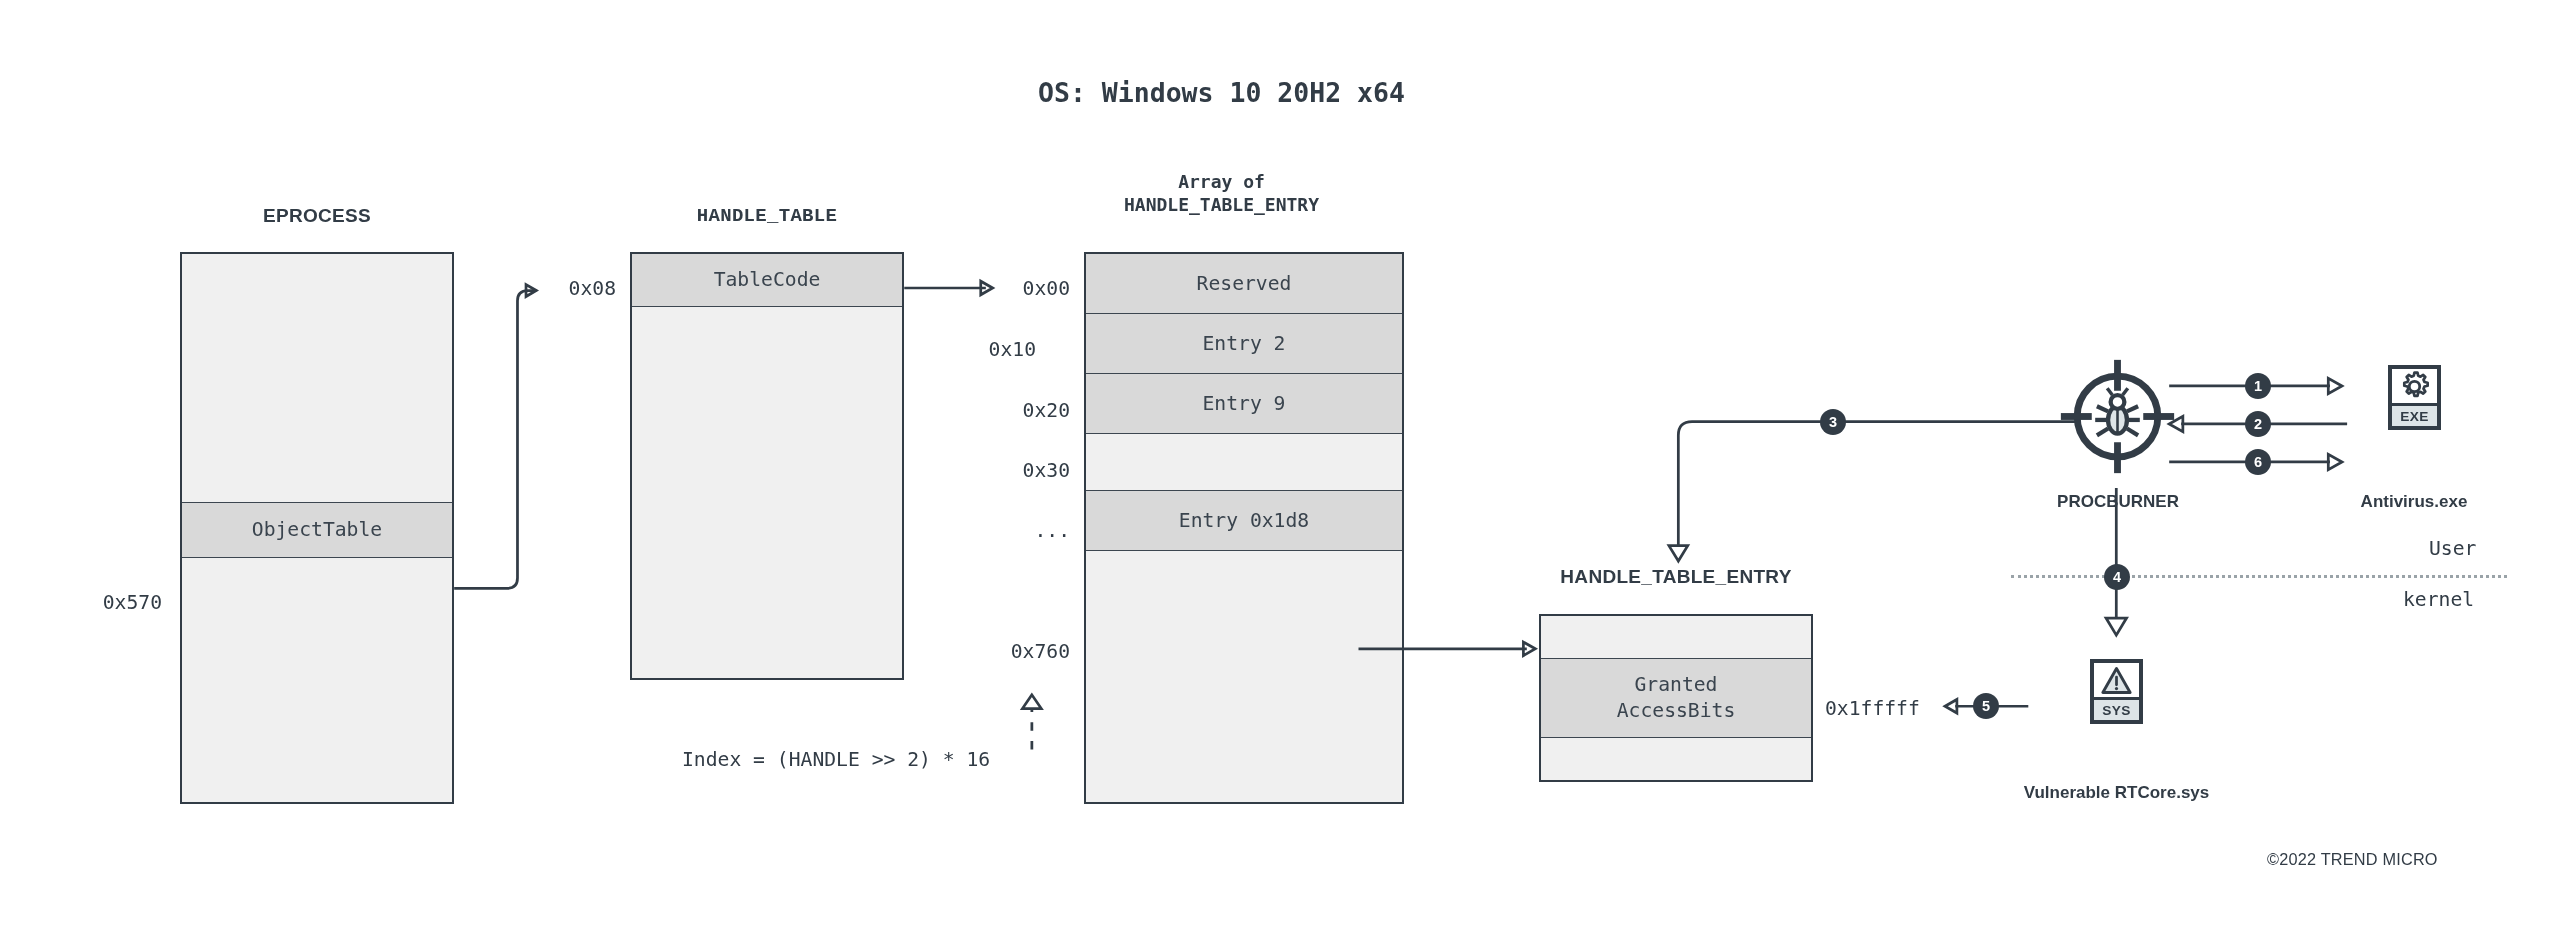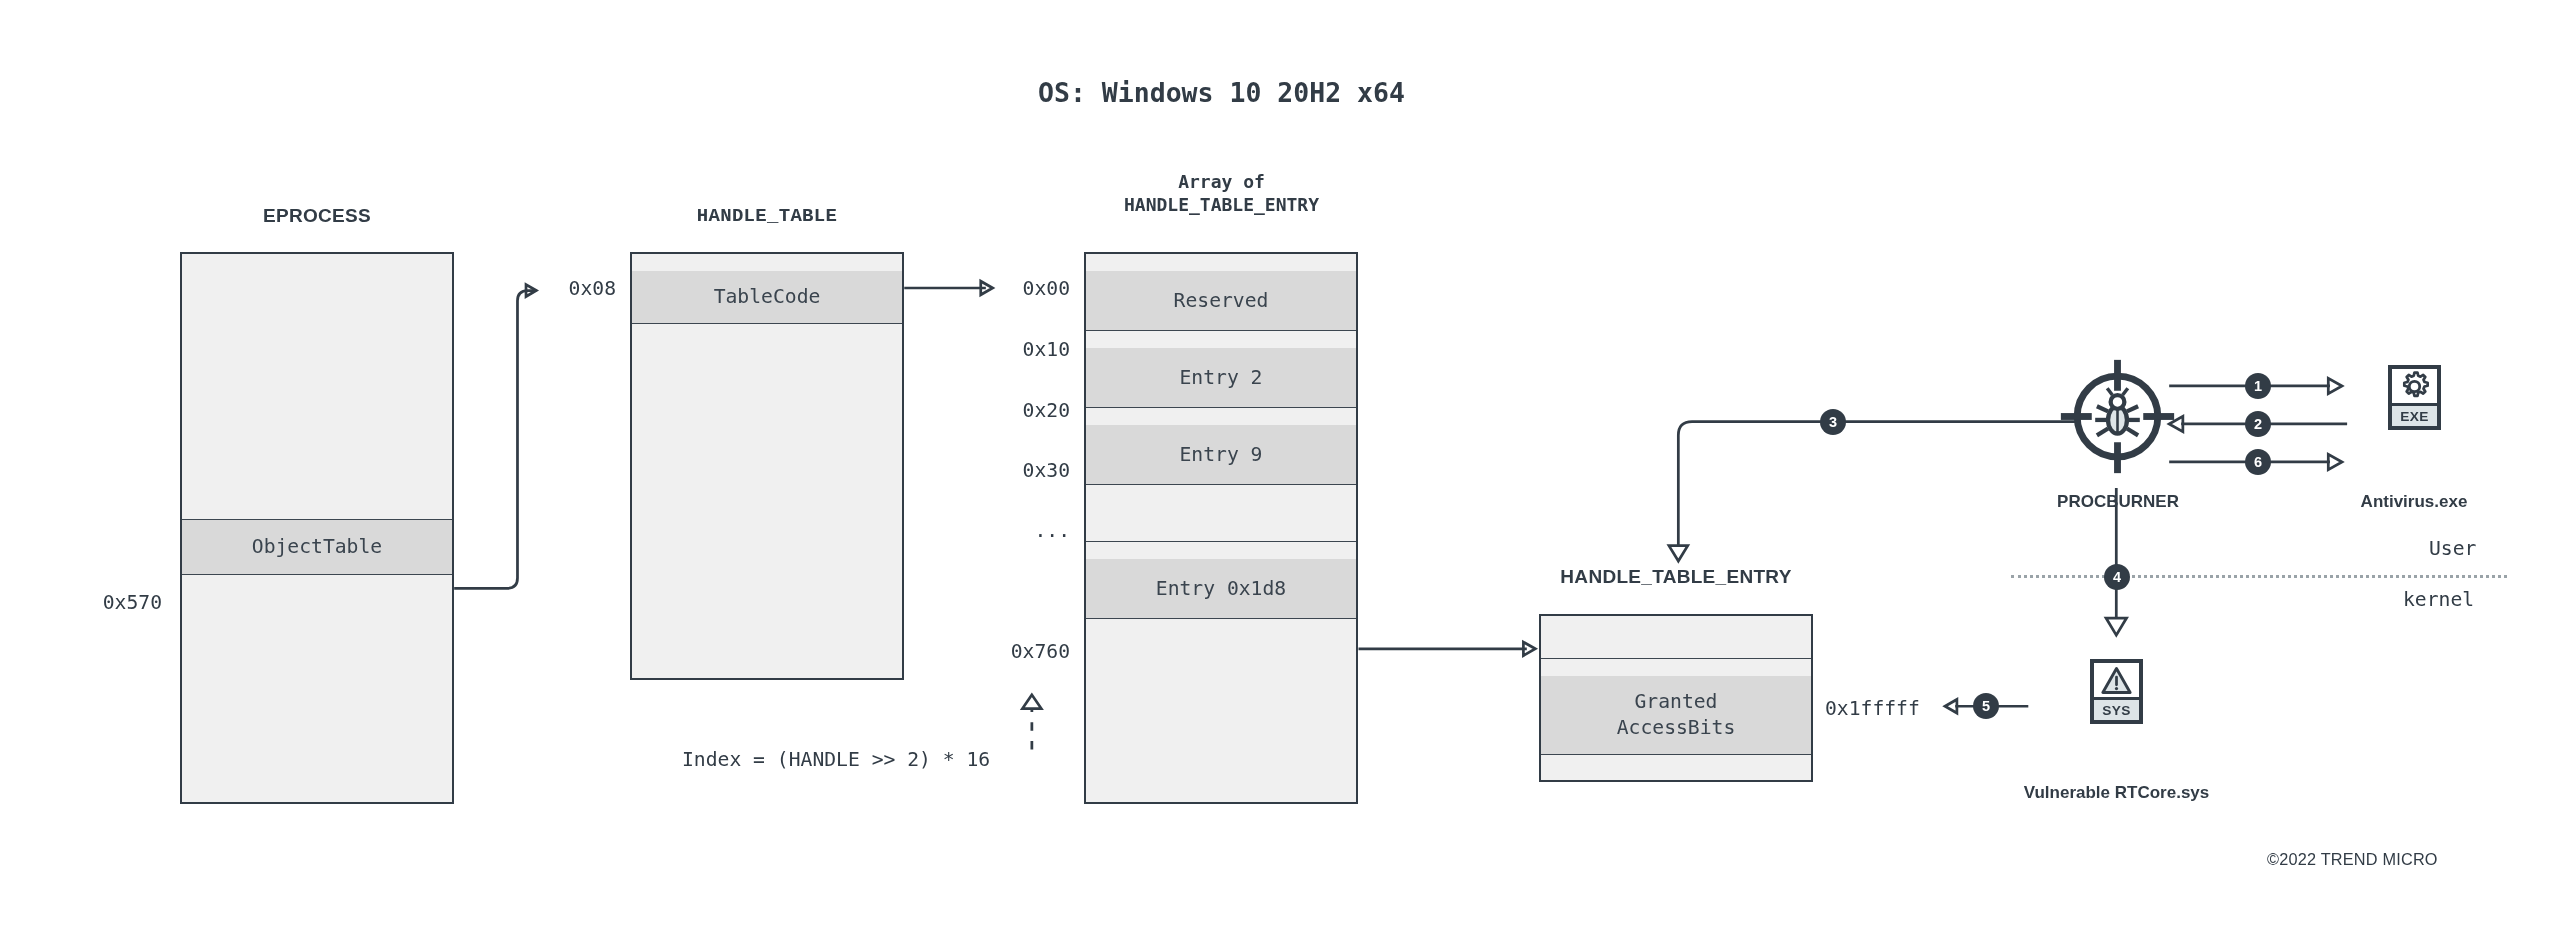--- a/index.html
+++ b/index.html
@@ -98,21 +98,21 @@
     background: #F0F0F0;
     overflow: hidden;
   }
   .row {
     box-sizing: border-box;
     display: flex;
     align-items: center;
     justify-content: center;
     width: 100%;
   }
-  .row.shaded { background: #D9D9D9; margin-top: 17px; }
+  .row.shaded { background: #D9D9D9; }
   .row.plain  { background: #F0F0F0; }
   .row.sep-top    { border-top: 1.7px solid #3C4650; }
   .row.sep-bottom { border-bottom: 1.7px solid #3C4650; }
   svg.conn { position: absolute; overflow: visible; }
   svg.conn path, svg.conn line { fill: none; stroke: #323C46; stroke-width: 3.2; }
 
   
   .badge {
     box-sizing: border-box;
     width: 26px; height: 26px;
@@ -202,27 +202,27 @@
     <path d="M 0,0 L 96,0"></path>
     <path d="M 104,0 l -14,-8 l 0,16 z" fill="#323C46" stroke="none"></path>
   </svg>
 
   <div class="abs hdr-mono" style="left:1033px; top:171px; width:377px;">
     <div>Array of</div>
     <div>HANDLE_TABLE_ENTRY</div>
   </div>
 
   <div class="abs offset" style="left:954px; top:277px; width:116px;">0x00</div>
-  <div class="abs offset" style="left:954px; top:338px; width:116px;">0x10</div>
+  <div class="abs offset" style="left:920px; top:338px; width:116px;">0x10</div>
   <div class="abs offset" style="left:954px; top:399px; width:116px;">0x20</div>
   <div class="abs offset" style="left:954px; top:459px; width:116px;">0x30</div>
   <div class="abs offset" style="left:954px; top:519px; width:116px;">...</div>
   <div class="abs offset" style="left:954px; top:640px; width:116px;">0x760</div>
 
-  <div class="abs struct" style="left:1084px; top:252px; width:274px; height:552px;">
+  <div class="abs struct" style="left:1084px; top:252px; width:320px; height:552px;">
     <div class="row shaded sep-bottom" style="height:60px;">
       <span class="cell-txt">Reserved</span>
     </div>
     <div class="row shaded sep-bottom" style="height:60px;">
       <span class="cell-txt">Entry 2</span>
     </div>
     <div class="row shaded sep-bottom" style="height:60px;">
       <span class="cell-txt">Entry 9</span>
     </div>
     <div class="row plain sep-bottom" style="height:57px;"></div>

